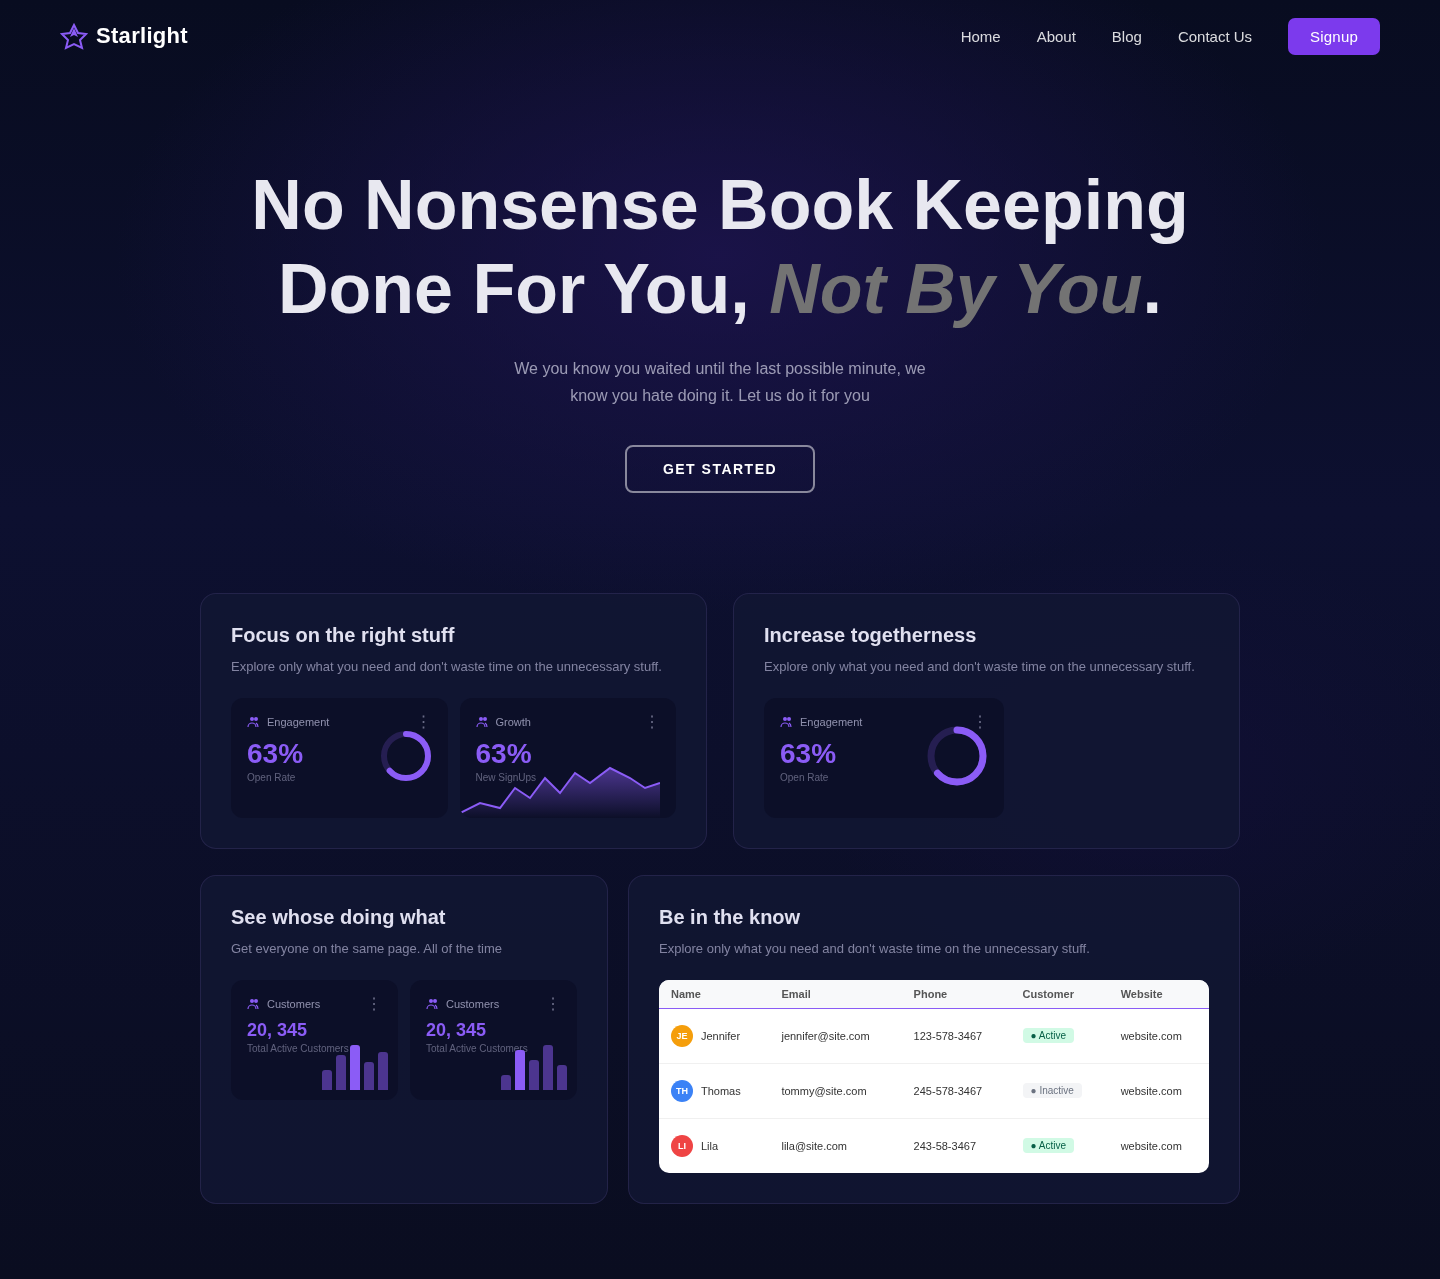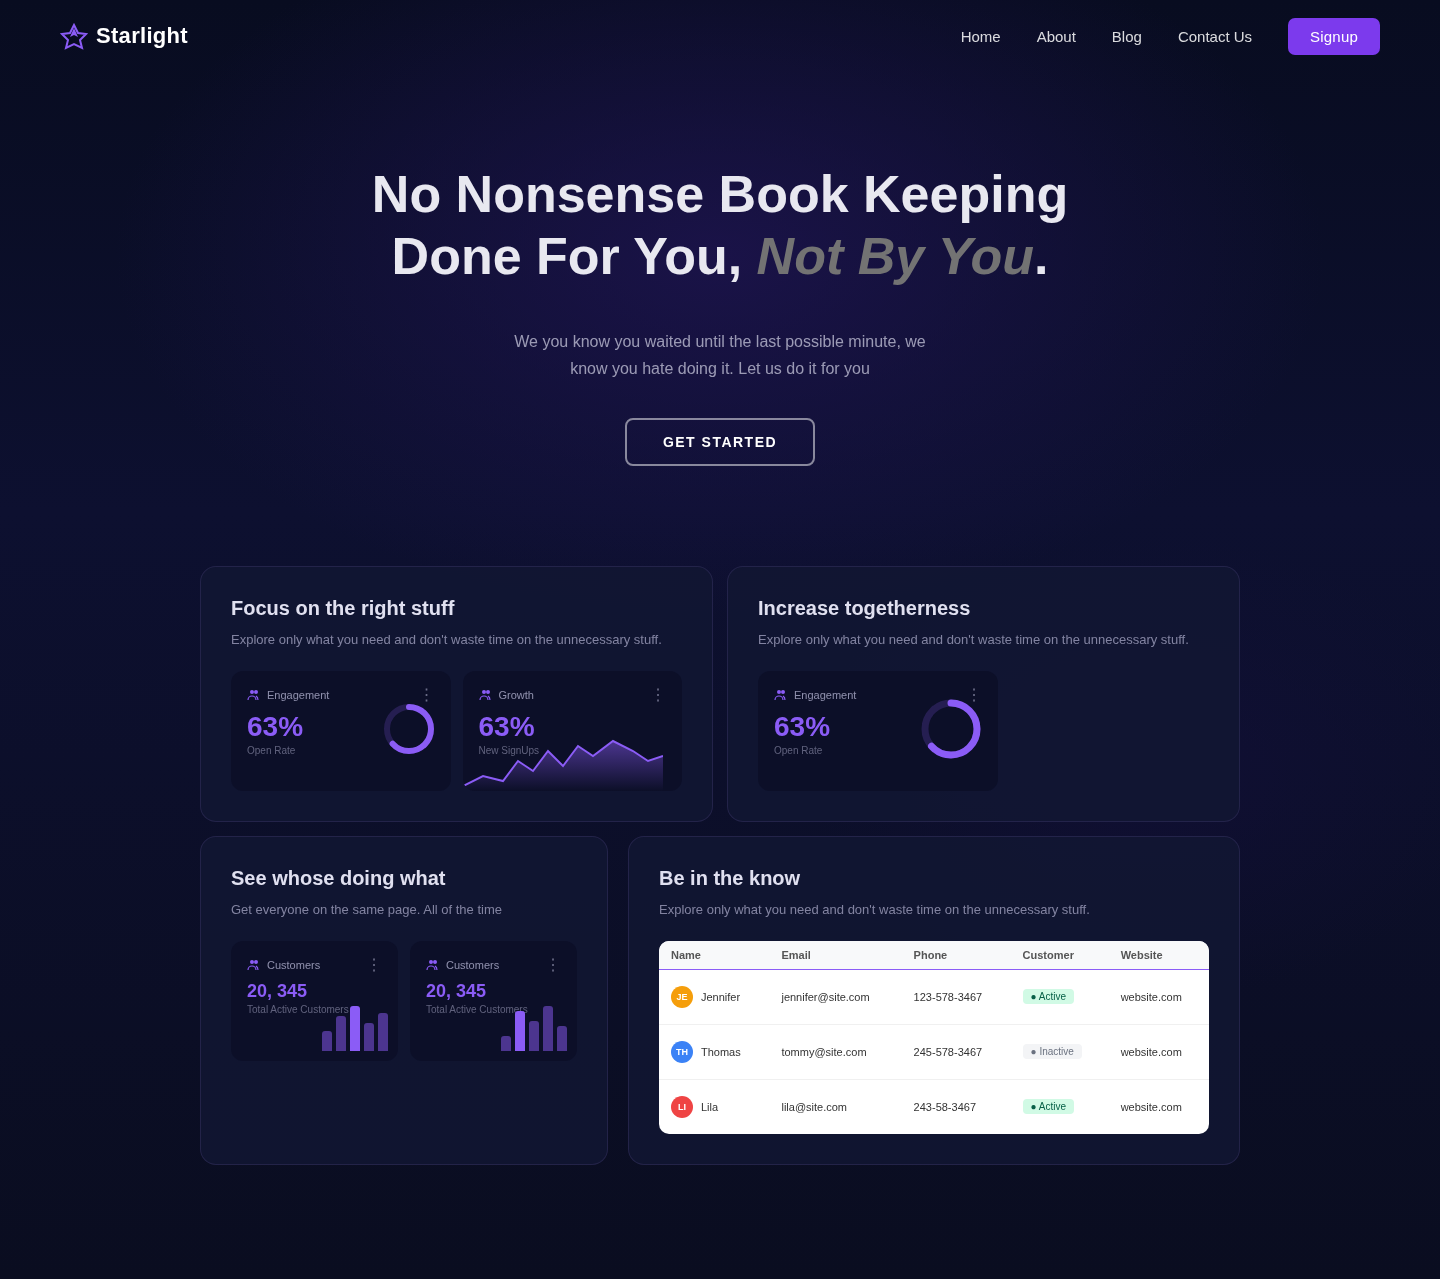--- a/index.html
+++ b/index.html
@@ -79,24 +79,24 @@
       letter-spacing: 0.2px;
     }
 
     
     .hero {
       text-align: center;
       padding: 90px 20px 60px;
     }
 
     .hero-title {
-      font-size: 52px;
+      font-size: 70px;
       font-weight: 700;
       line-height: 1.2;
-      margin-bottom: 40px;
+      margin-bottom: 24px;
       color: #e8e8f0;
     }
 
     .hero-title .highlight {
       color: #737373;
       font-style: italic;
     }
 
     .hero-subtitle {
       font-size: 16px;
@@ -119,21 +119,21 @@
     }
 
     
     .features-grid {
       max-width: 1100px;
       margin: 40px auto 0;
       padding: 0 30px;
       display: grid;
       grid-template-columns: 1fr 1fr;
       grid-template-rows: auto auto;
-      gap: 14px;
+      gap: 26px;
     }
 
     .feature-card {
       background: rgba(18, 22, 50, 0.85);
       border: 1px solid rgba(80, 70, 130, 0.3);
       border-radius: 16px;
       padding: 30px;
       overflow: hidden;
     }
 

